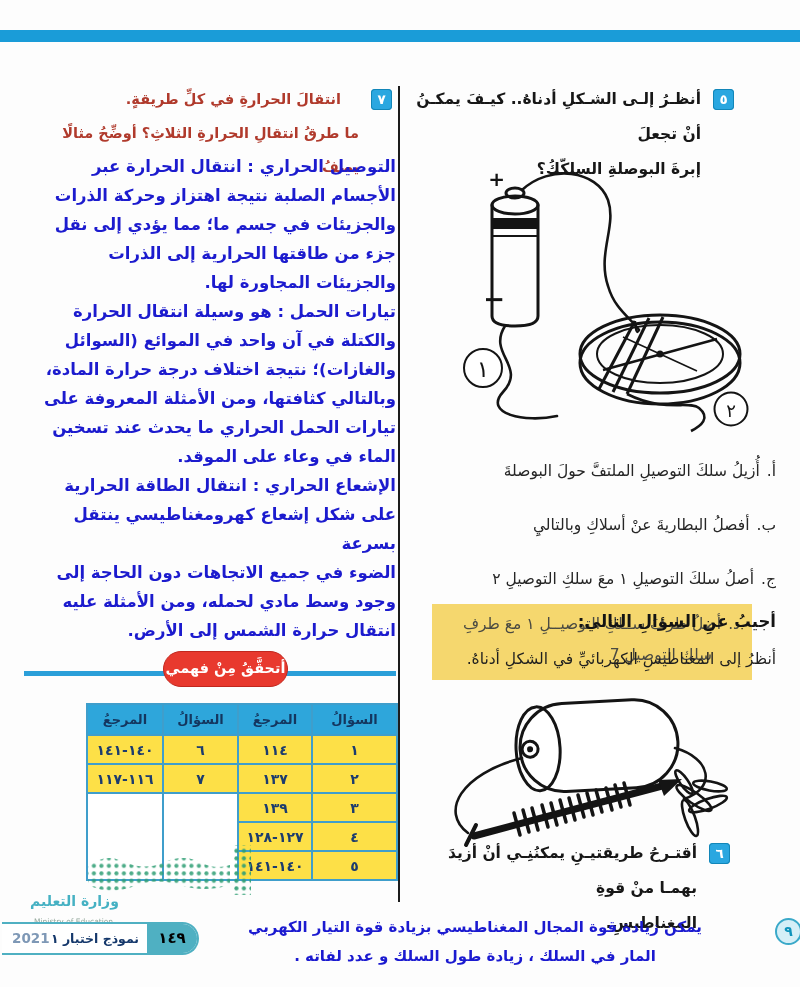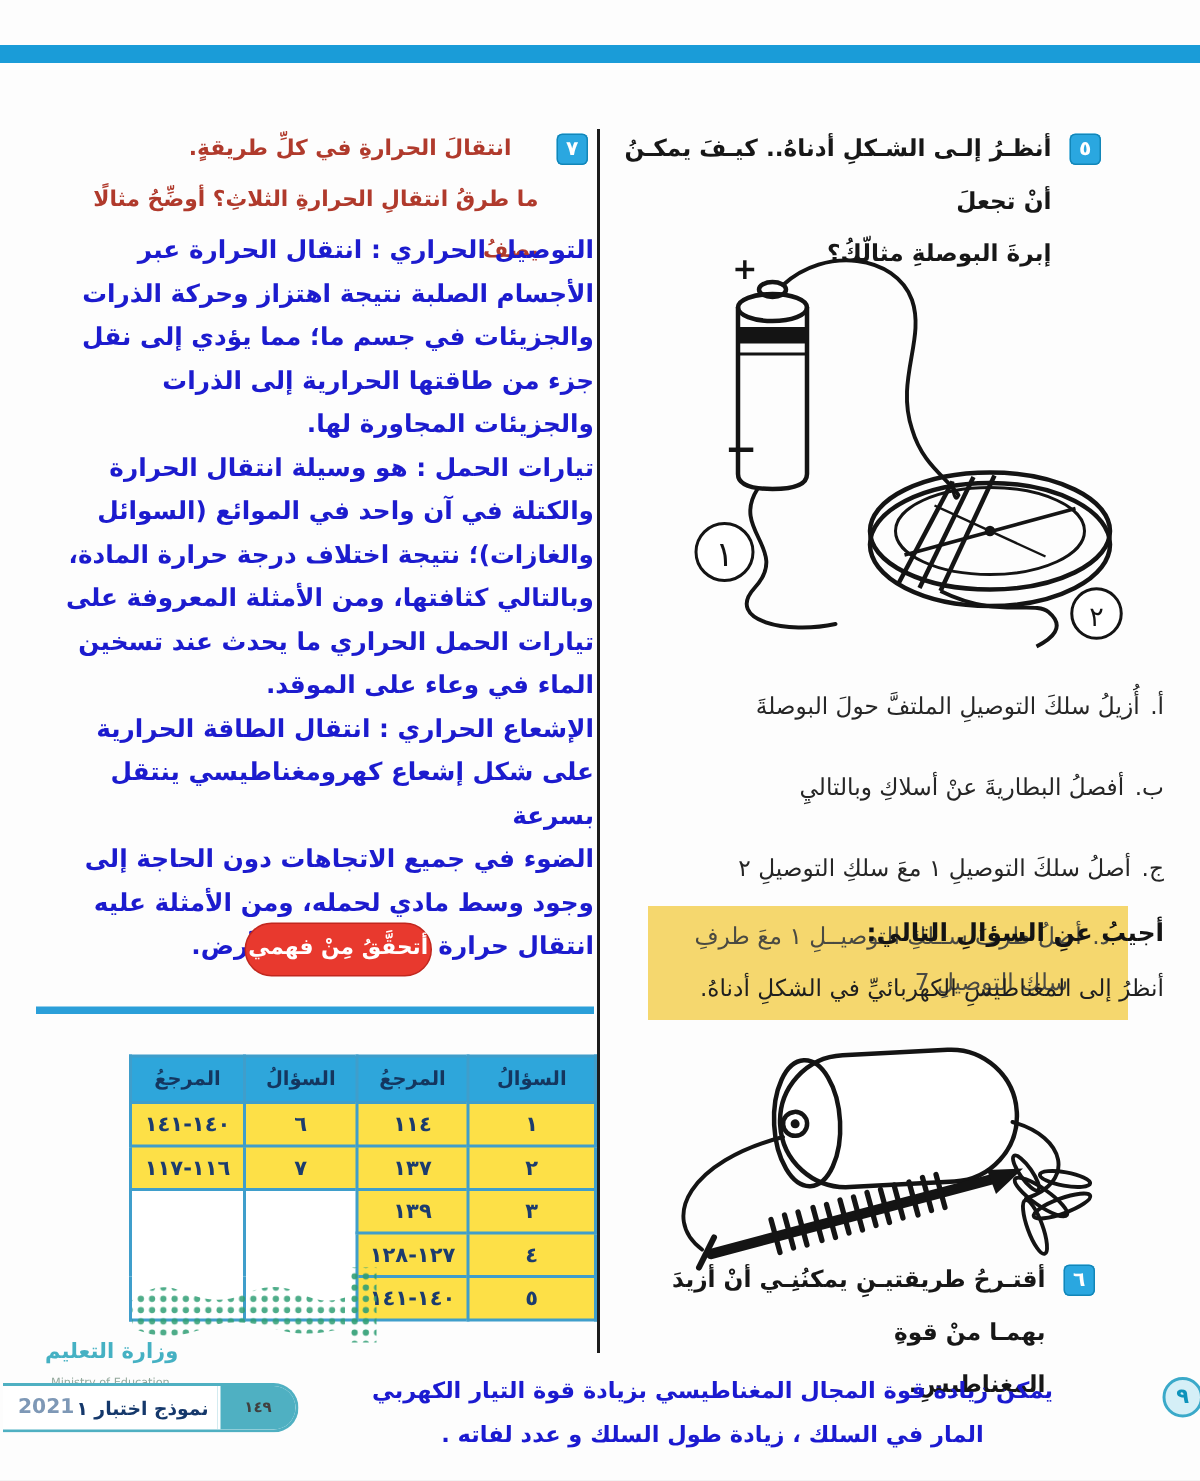--- a/index.html
+++ b/index.html
@@ -33,21 +33,21 @@
             padding:5px 12px 9px 12px;line-height:31px;color:#4a4a42;}
   .hl-line2{padding-right:28px;}
 
   .prompt{position:absolute;left:408px;top:612px;width:368px;direction:rtl;text-align:right;
           font-weight:bold;color:#141414;font-size:16.5px;}
   .intro{position:absolute;left:408px;top:650px;width:368px;direction:rtl;text-align:right;
          color:#1f1f1f;font-size:15.5px;}
 
   
   .banner-line{position:absolute;left:24px;top:671px;width:372px;height:5px;background:#2b9fd9;}
-  .banner{position:absolute;left:163px;top:615px;width:125px;height:36px;background:#e8392e;
+  .banner{position:absolute;left:163px;top:651px;width:125px;height:36px;background:#e8392e;
           border:1.5px solid #c1271e;border-radius:18px;color:#fff;font-weight:bold;
           font-size:14.5px;text-align:center;line-height:33px;}
 
   
   .ref-table{position:absolute;left:86px;top:703px;width:310px;border-collapse:collapse;
              direction:rtl;table-layout:fixed;color:#1c3c6e;}
   .ref-table th{background:#2ea6db;color:#14365f;font-size:13px;font-weight:bold;height:31px;
                 border:2px solid #3f9ecb;}
   .ref-table td{height:29px;text-align:center;border:2px solid #3f9ecb;font-weight:bold;
                 font-size:14px;background:#fde047;}
@@ -58,41 +58,41 @@
                color:#45b1c3;font-weight:bold;font-size:14px;letter-spacing:1px;}
   .ministry-en{position:absolute;left:34px;top:917px;color:#93a89c;font-size:7.5px;
                font-family:"DejaVu Sans", sans-serif;direction:ltr;}
   .pill{position:absolute;left:2px;top:922px;width:197px;height:33px;border:2px solid #4fb0c2;
         border-left:none;border-radius:0 17px 17px 0;display:flex;flex-direction:row;
         overflow:hidden;background:#fff;direction:ltr;}
   .pill .stamp{flex:1;position:relative;}
   .stamp .year{position:absolute;left:10px;top:6px;color:#7e98b6;font-size:13.5px;font-weight:bold;}
   .stamp .label{position:absolute;right:6px;top:7px;color:#15386b;font-size:12.5px;
                 font-weight:bold;direction:rtl;white-space:nowrap;}
-  .pill .pnum{width:52px;background:#4fb0c2;border-left:2px solid #fff;color:#404040;
-              font-weight:bold;font-size:10px;text-align:center;line-height:29px;}
+  .pill .pnum{width:52px;background:#4fb0c2;border-left:2px solid #fff;color:#000000;
+              font-weight:bold;font-size:15px;text-align:center;line-height:29px;}
   .badge9{position:absolute;left:775px;top:918px;width:27px;height:27px;border-radius:50%;
           background:#d5eff7;border:2px solid #3aa9c9;color:#0f93bb;text-align:center;
           line-height:23px;font-size:14px;font-weight:bold;}
   .bottom-note{position:absolute;left:170px;top:913px;width:610px;direction:rtl;
                text-align:center;color:#1b1ad0;font-weight:bold;font-size:15px;
                line-height:29px;white-space:pre-line;}
 </style>
 </head>
 <body>
 
 <div class="page">
 
   <div class="topbar"></div>
   <div class="col-divider"></div>
 
   <div class="q q5" style="left:408px;top:82px;width:326px;">
     <span class="qbadge">٥</span>
     <div class="qline qline1">أنظـرُ إلـى الشـكلِ أدناهُ.. كيـفَ يمكـنُ أنْ تجعلَ</div>
-    <div class="qline qline2">إبرةَ البوصلةِ مثالّكُ؟</div>
+    <div class="qline qline2">إبرةَ البوصلةِ السلكّكُ؟</div>
   </div>
 
   <svg class="abs" style="left:425px;top:158px;" width="350" height="277" viewBox="0 0 350 277">
     <g fill="none" stroke="#141414" stroke-width="3" stroke-linecap="round">
       <text x="80" y="28" font-size="20" font-weight="bold" fill="#141414" stroke="none">+</text>
       <ellipse cx="90" cy="35" rx="9" ry="5"></ellipse>
       <ellipse cx="90" cy="47" rx="23" ry="9"></ellipse>
       <path d="M67 47 L67 158 Q67 168 90 168 Q113 168 113 158 L113 47"></path>
       <rect x="68" y="60" width="44" height="11" fill="#141414" stroke="none"></rect>
       <line x1="68" y1="78" x2="112" y2="78" stroke-width="2"></line>

